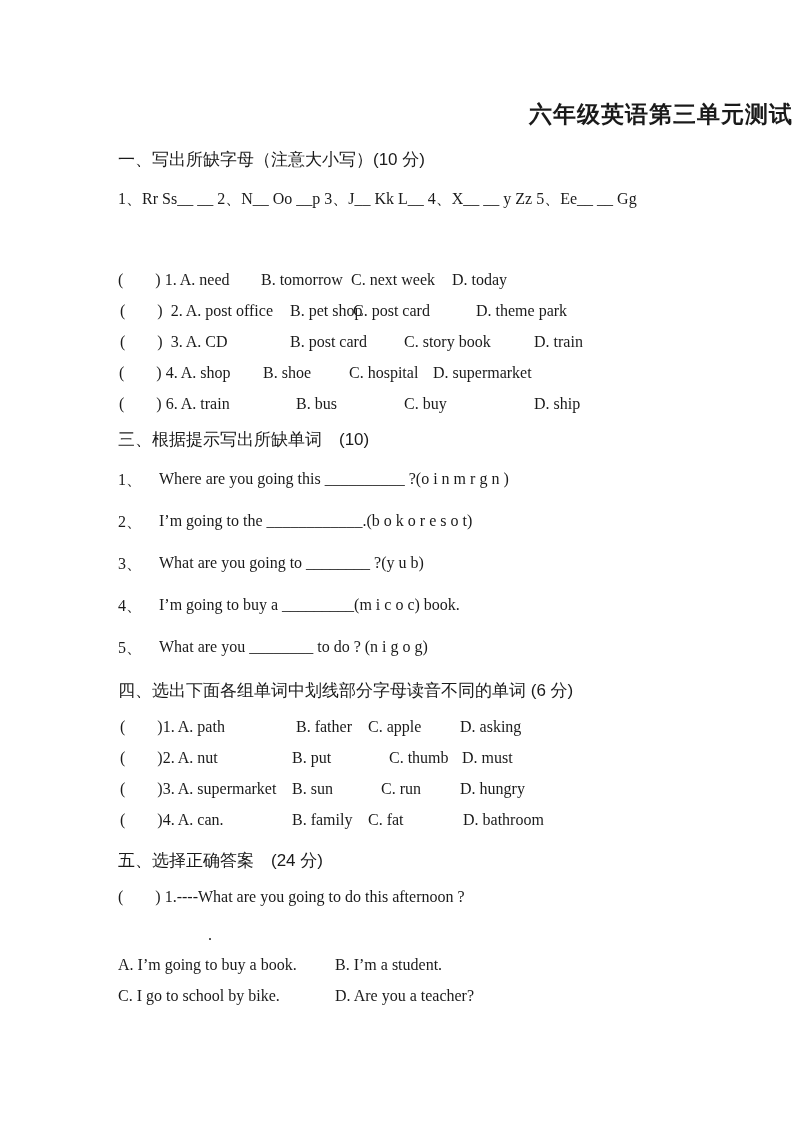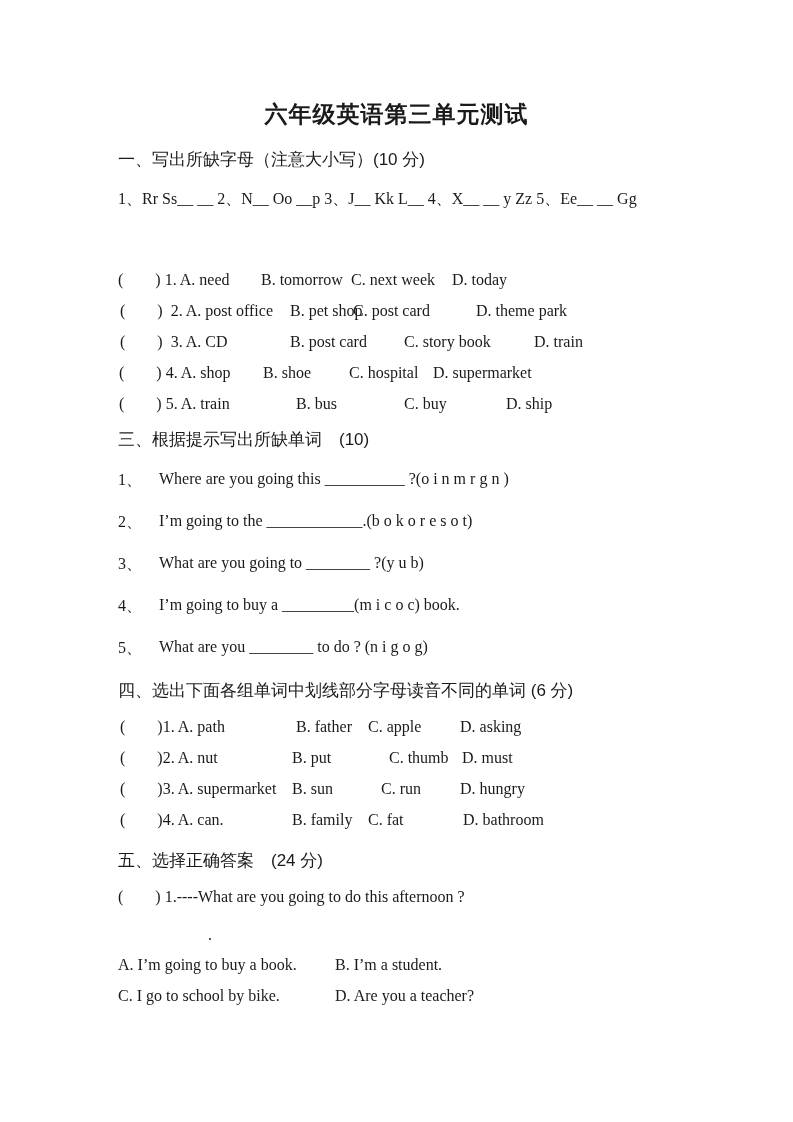--- a/index.html
+++ b/index.html
@@ -14,21 +14,21 @@
     background: #ffffff;
     overflow: hidden;
     color: #1a1a1a;
   }
   .title {
     position: absolute;
     top: 99px;
     left: 0;
     width: 100%;
     margin: 0;
-    text-align: center;
+    text-align: right;
     font-family: "Liberation Sans", "DejaVu Sans", sans-serif;
     font-size: 23px;
     font-weight: 600;
     letter-spacing: 1px;
     white-space: pre;
   }
   .h {
     position: absolute;
     left: 118px;
     font-family: "Liberation Sans", "DejaVu Sans", sans-serif;
@@ -79,24 +79,24 @@
     <span class="cell" style="left:404px">C. story book</span>
     <span class="cell" style="left:534px">D. train</span>
   </div>
   <div class="row" style="top:364px">
     <span class="cell" style="left:119px">(        ) 4. A. shop</span>
     <span class="cell" style="left:263px">B. shoe</span>
     <span class="cell" style="left:349px">C. hospital</span>
     <span class="cell" style="left:433px">D. supermarket</span>
   </div>
   <div class="row" style="top:395px">
-    <span class="cell" style="left:119px">(        ) 5. A. train</span>
+    <span class="cell" style="left:119px">(        ) 6. A. train</span>
     <span class="cell" style="left:296px">B. bus</span>
     <span class="cell" style="left:404px">C. buy</span>
-    <span class="cell" style="left:506px">D. ship</span>
+    <span class="cell" style="left:534px">D. ship</span>
   </div>
 
   <div class="h" style="top:428px">三、根据提示写出所缺单词　(10)</div>
 
   <div class="row" style="top:470px">
     <span class="cell" style="left:118px">1、</span>
     <span class="cell" style="left:159px">Where are you going this __________ ?(o i n m r g n )</span>
   </div>
   <div class="row" style="top:512px">
     <span class="cell" style="left:118px">2、</span>

